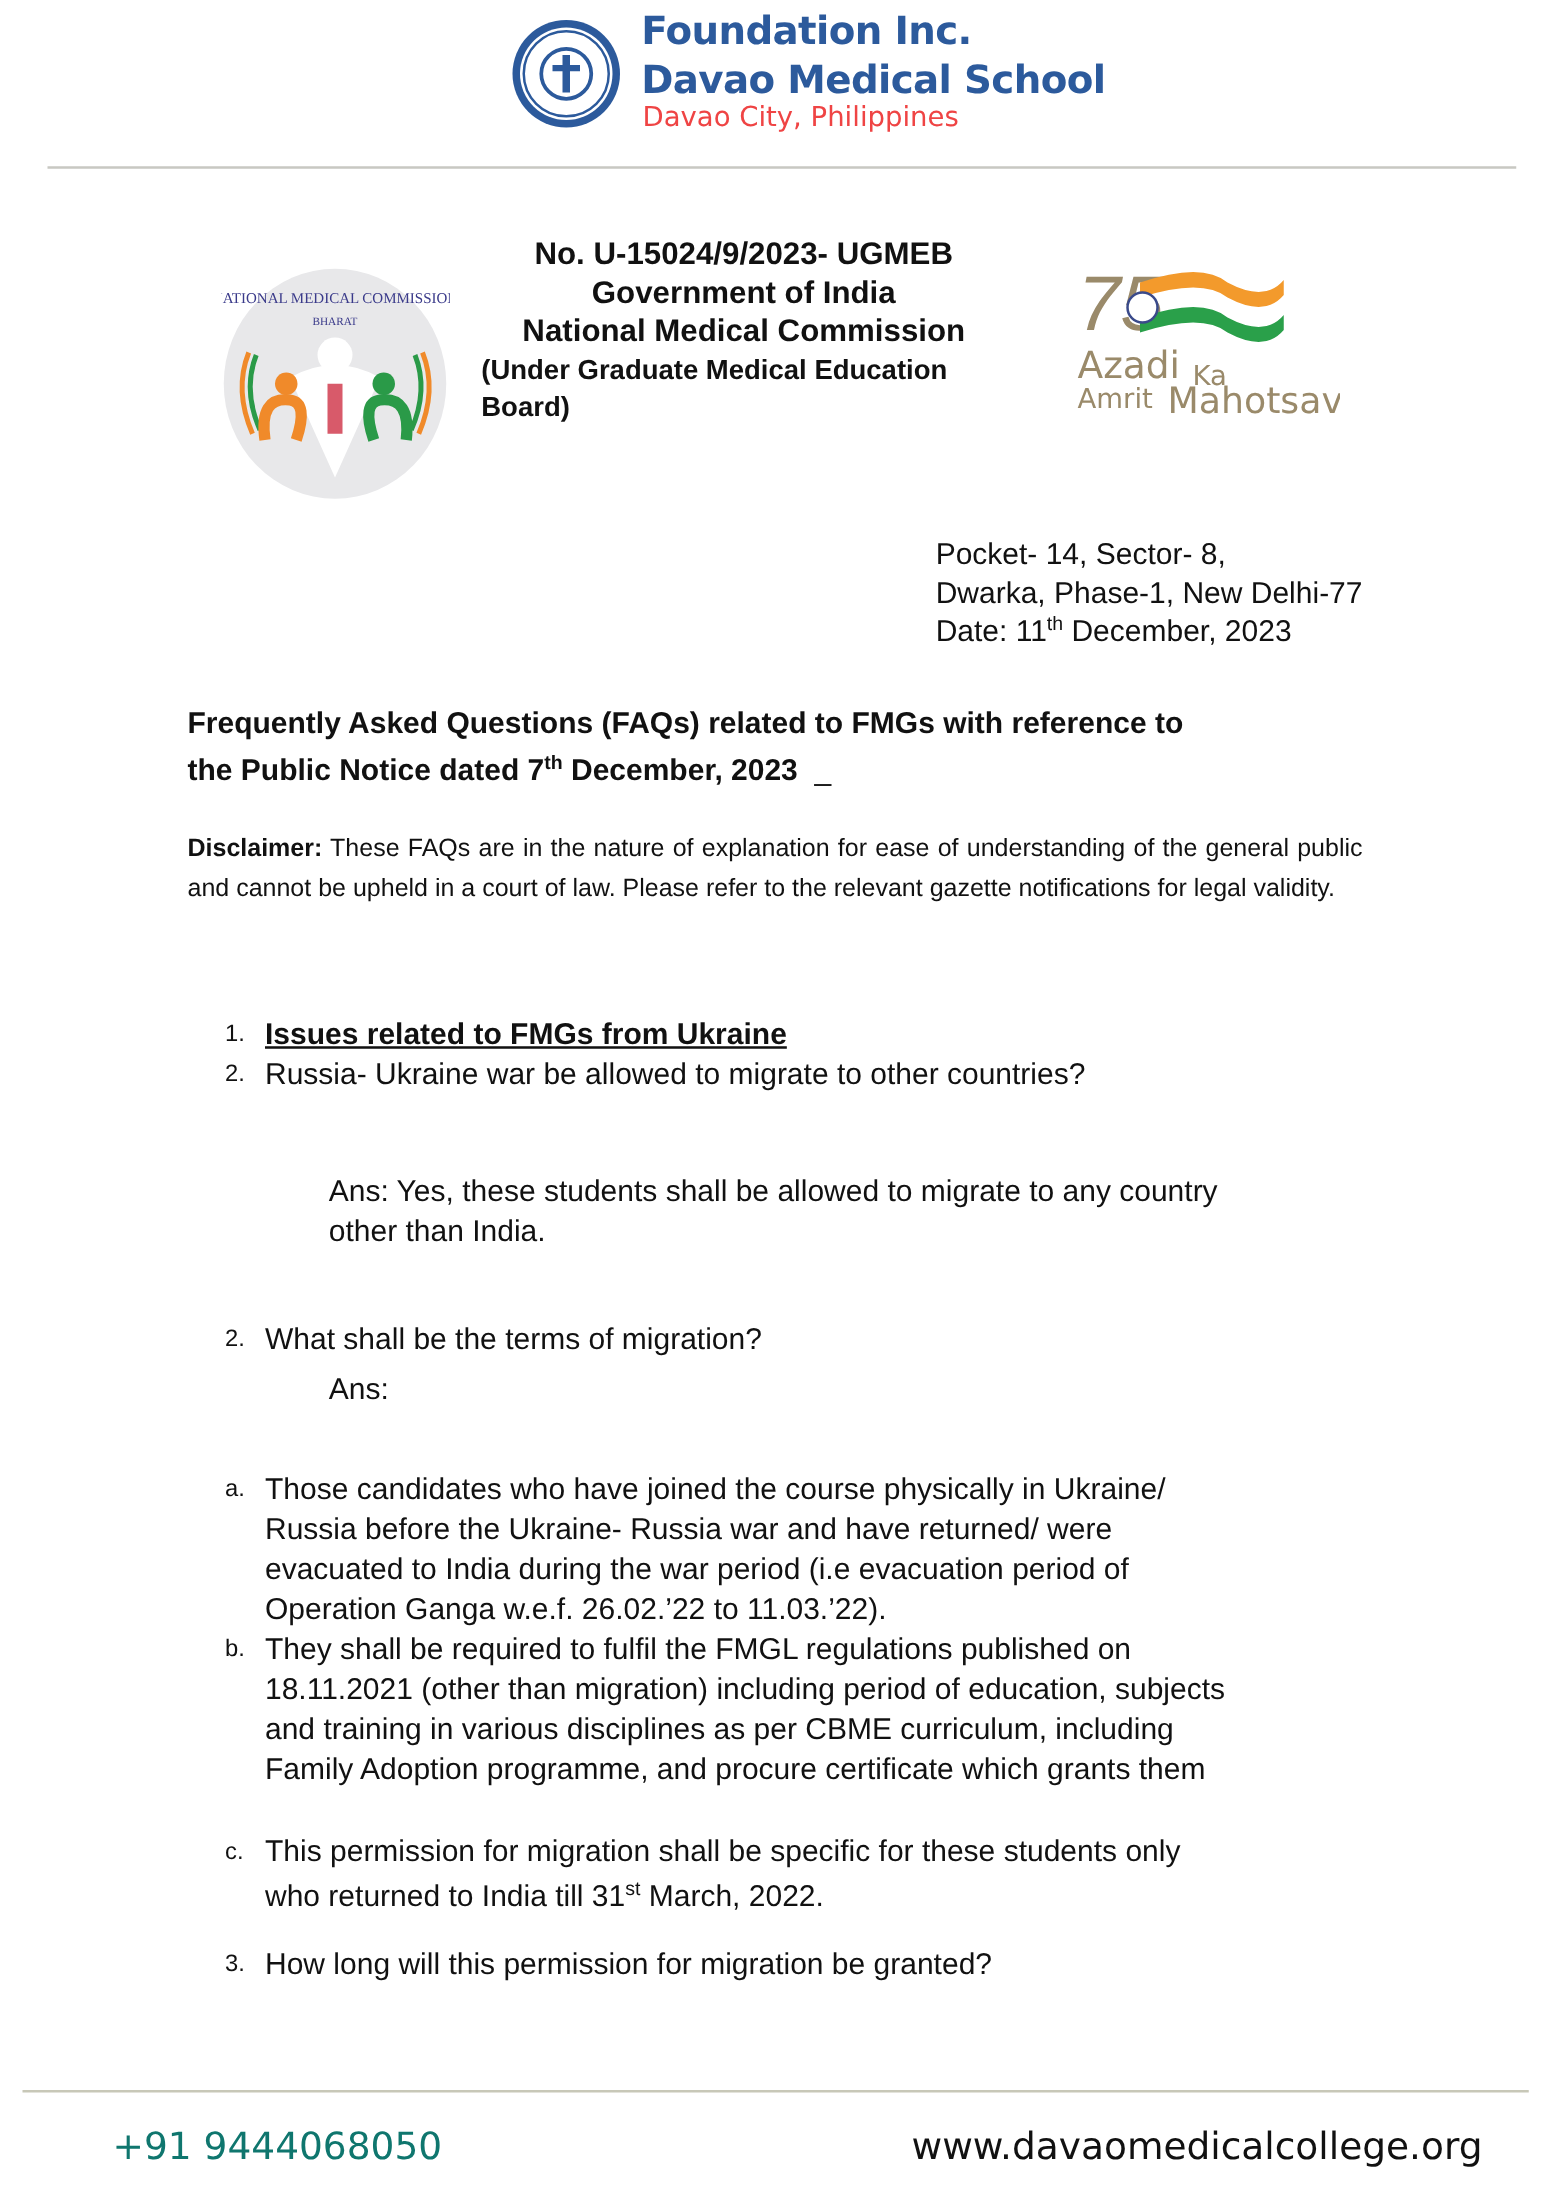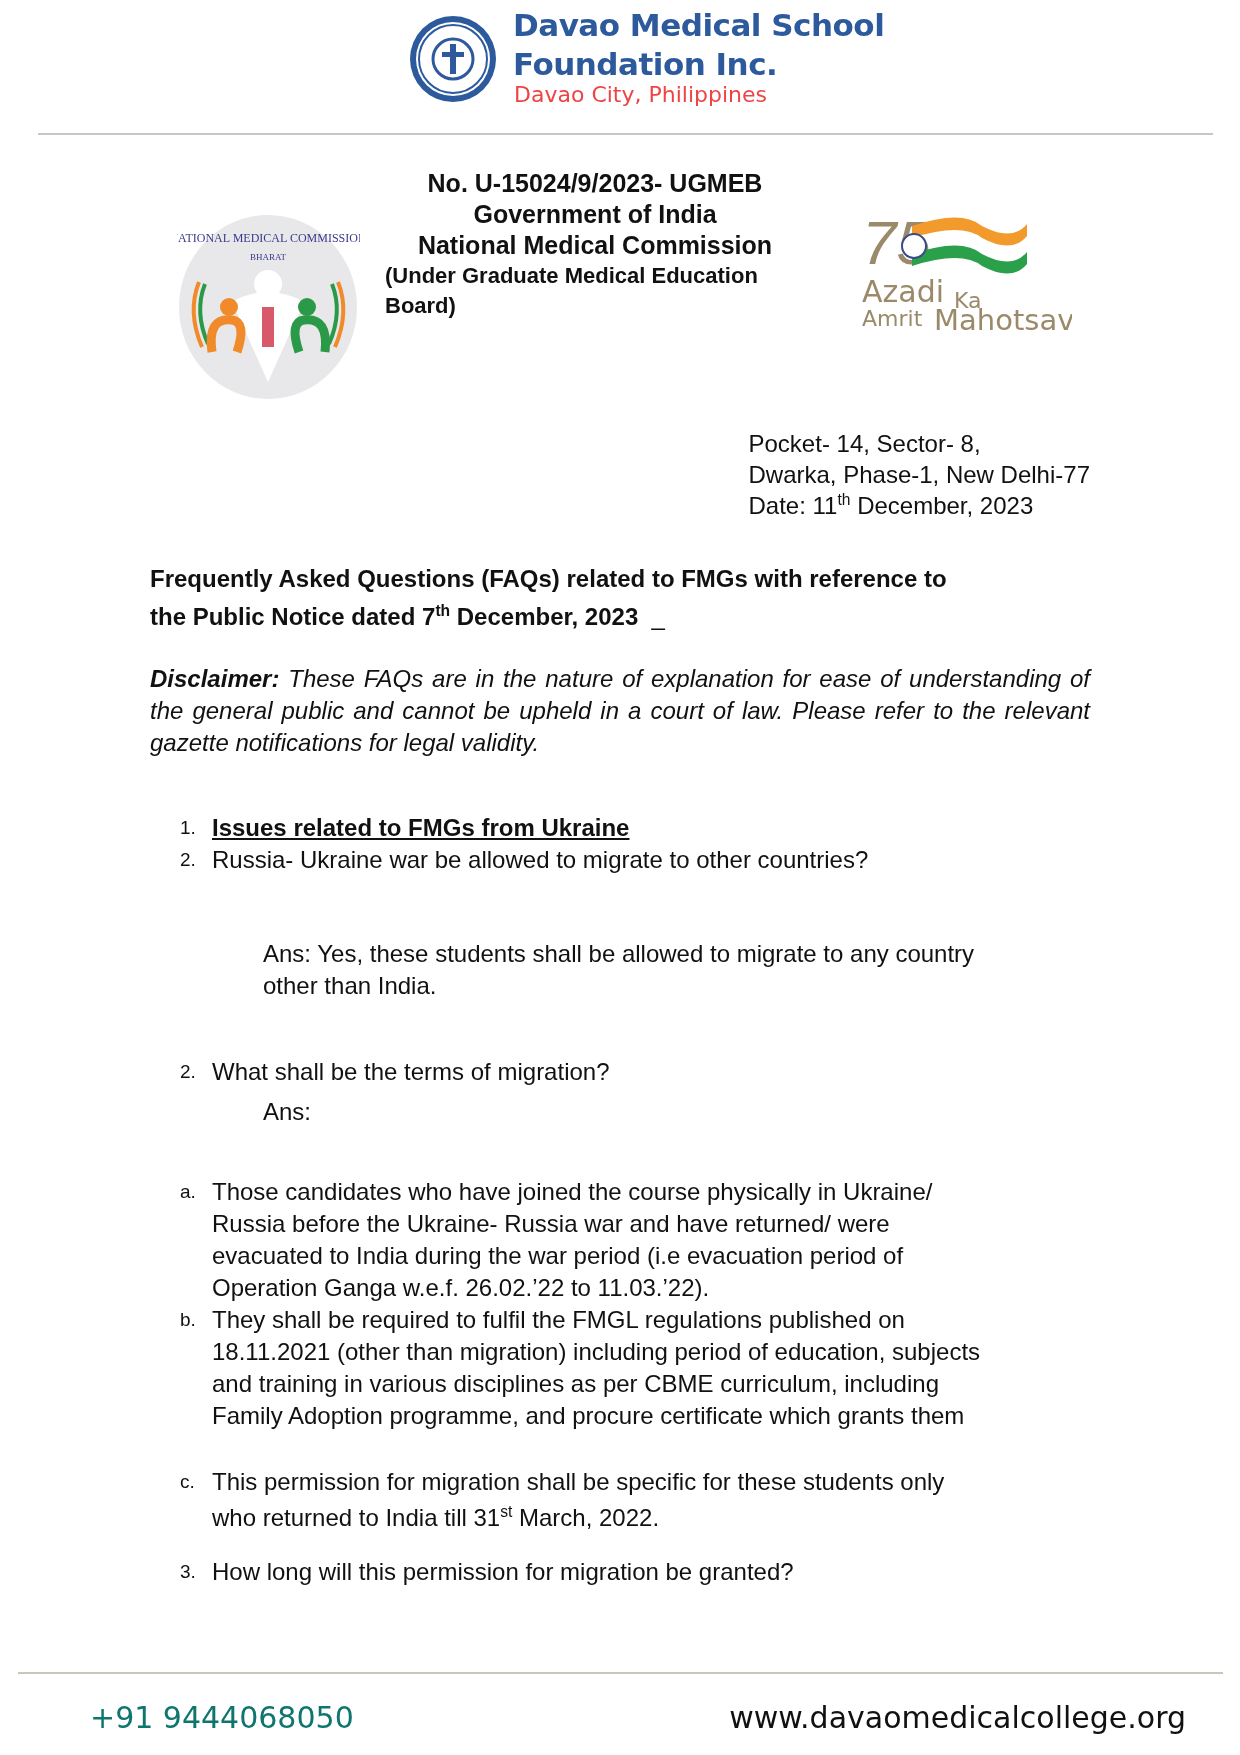--- a/index.html
+++ b/index.html
@@ -7,30 +7,30 @@
   .abs { position: absolute; }
 
   
   .dm-logo { left: 408px; top: 14px; width: 90px; height: 90px; }
   .dm-title { left: 513px; top: 6px; font-family: "DejaVu Sans", sans-serif; font-weight: bold; color: #2c5a9c; font-size: 31px; line-height: 39px; letter-spacing: -0.5px; }
   .dm-sub { left: 514px; top: 82px; font-family: "DejaVu Sans", sans-serif; color: #ef4444; font-size: 22px; }
   .rule-top { left: 38px; top: 133px; width: 1175px; height: 2px; background: #c8c8c2; }
 
   
   .nmc-logo { left: 177px; top: 212px; width: 183px; height: 190px; }
-  .ref-block { left: 385px; top: 168px; width: 420px; }
+  .ref-block { left: 385px; top: 188px; width: 420px; }
   .ref-block .c { text-align: center; font-weight: bold; font-size: 25px; line-height: 31px; }
   .ref-block .l { font-weight: bold; font-size: 22px; line-height: 30px; }
   .aka-logo { left: 852px; top: 204px; width: 220px; height: 130px; }
 
   .addr { right: 150px; top: 428px; text-align: left; font-size: 24px; line-height: 31px; }
   sup { font-size: 0.65em; line-height: 0; vertical-align: super; }
 
   .faq-title { left: 150px; top: 560px; width: 940px; font-weight: bold; font-size: 24px; line-height: 38px; }
-  .disclaimer { left: 150px; top: 663px; width: 940px; font-style: italic; font-size: 24px; line-height: 32px; text-align: justify; }
+  .disclaimer { left: 150px; top: 663px; width: 940px; font-size: 20px; line-height: 32px; text-align: justify; }
   .disclaimer b { font-weight: bold; }
 
   .item { position: absolute; font-size: 24px; line-height: 32px; }
   .item .n { position: absolute; left: -32px; font-size: 19px; }
   .u { text-decoration: underline; font-weight: bold; }
 
   .rule-bot { left: 18px; top: 1672px; width: 1205px; height: 2px; background: #c8c8b8; }
   .foot-phone { left: 72px; top: 1700px; font-family: "DejaVu Sans", sans-serif; font-size: 30px; color: #0f766e; margin-left: 18px; }
   .foot-web { right: 54px; top: 1700px; font-family: "DejaVu Sans", sans-serif; font-size: 30px; color: #111; }
 </style>
@@ -41,22 +41,22 @@
   <svg width="90" height="90" viewBox="0 0 90 90">
     <circle cx="45" cy="45" r="43" fill="#2c5a9c"></circle>
     <circle cx="45" cy="45" r="37" fill="#fff"></circle>
     <circle cx="45" cy="45" r="34" fill="none" stroke="#2c5a9c" stroke-width="2"></circle>
     <circle cx="45" cy="45" r="20" fill="none" stroke="#2c5a9c" stroke-width="3"></circle>
     <rect x="42" y="30" width="6" height="30" fill="#2c5a9c"></rect>
     <rect x="34" y="38" width="22" height="5" fill="#2c5a9c"></rect>
   </svg>
 </div>
 <div class="abs dm-title">
+  <div>Foundation Inc.</div>
   <div>Davao Medical School</div>
-  <div>Foundation Inc.</div>
 </div>
 <div class="abs dm-sub">Davao City, Philippines</div>
 <div class="abs rule-top"></div>
 
 <div class="abs nmc-logo">
   <svg width="183" height="190" viewBox="0 0 183 190">
     <ellipse cx="91" cy="95" rx="89" ry="92" fill="#e8e8ea"></ellipse>
     <path d="M22 70 Q10 100 25 135" stroke="#f08a2a" stroke-width="4" fill="none"></path>
     <path d="M28 72 Q17 100 31 132" stroke="#2a9a48" stroke-width="4" fill="none"></path>
     <path d="M161 70 Q173 100 158 135" stroke="#f08a2a" stroke-width="4" fill="none"></path>

